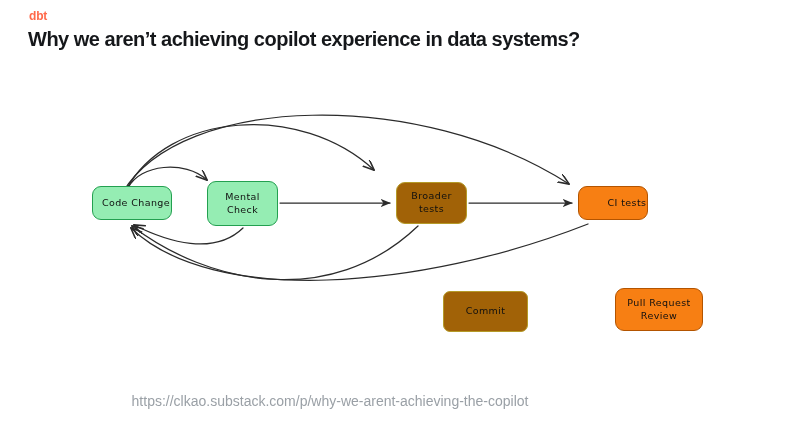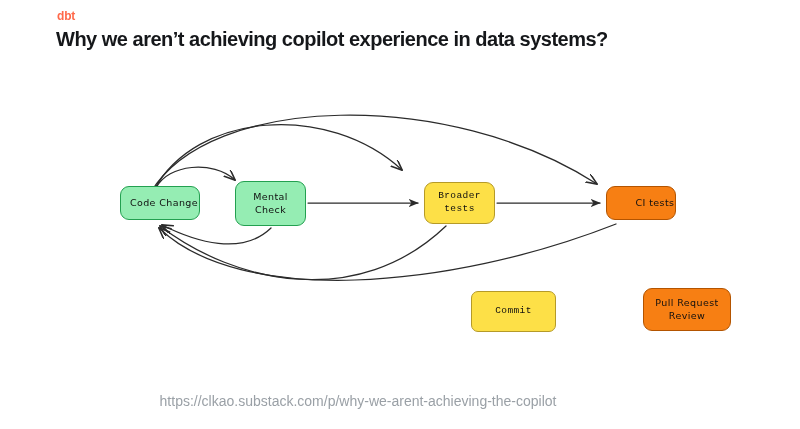--- a/index.html
+++ b/index.html
@@ -13,21 +13,20 @@
     font-family: "Liberation Sans", sans-serif;
     overflow: hidden;
     position: relative;
   }
 
   #page {
     position: relative;
     width: 660px;
     height: 429px;
     background: #ffffff;
-    margin-left: 28px;
   }
 
   
   .brand {
     position: absolute;
     left: 29px;
     top: 9px;
     font-size: 12px;
     font-weight: 800;
     letter-spacing: -0.2px;
@@ -74,23 +73,22 @@
     letter-spacing: 0.4px;
     color: #101010;
     white-space: pre-line;
     z-index: 3;
   }
   .node.green {
     background: #95edb3;
     border: 1.4px solid #23a050;
   }
   .node.yellow {
-    background: #fde047;
+    background: #a16207;
     border: 1.4px solid #b59a28;
-    font-family: Liberation Mono, monospace;
   }
   .node.orange {
     background: #f77f13;
     border: 1.4px solid #b35400;
   }
 
   
   .source-url {
     position: absolute;
     left: 0;

